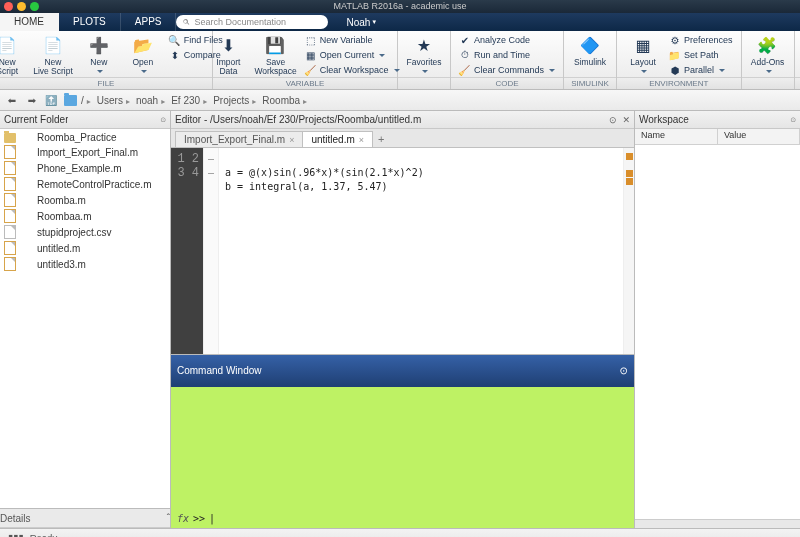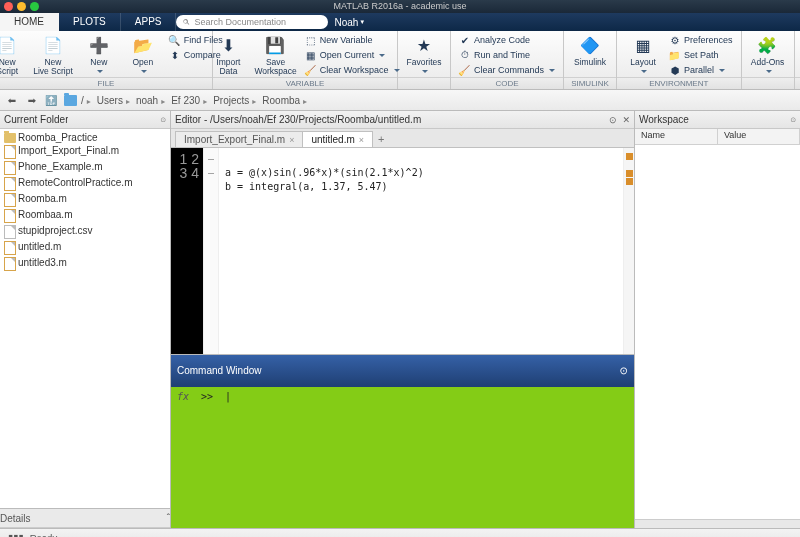--- a/index.html
+++ b/index.html
@@ -9,21 +9,21 @@
   background: #e8e8e8;
 }
 
 .mac-dots { position:absolute; top:2px; left:4px; display:flex; gap:4px;}
 .mac-dots span{width:9px;height:9px;border-radius:50%}
 .title-bar{height:13px;background:linear-gradient(#2a3a4a,#1a2838);color:#ccc;text-align:center;font-size:9px;line-height:13px;position:relative}
 .ribbon-tabs{height:18px;background:linear-gradient(#1e3a5f,#0d2847);display:flex;align-items:stretch;color:#fff;font-size:10px;justify-content:flex-start;padding-right:6px}
 .ribbon-tabs .tabs{display:flex}
 .rtab{padding:2px 14px;line-height:14px;border-right:1px solid rgba(255,255,255,.15);cursor:default}
 .rtab.active{background:#f5f5f5;color:#333}
-.ribbon-right{display:flex;align-items:center;gap:6px}
+.ribbon-right{display:flex;align-items:center;gap:18px}
 .searchdoc{height:14px;width:140px;background:#fff;border-radius:7px;display:flex;align-items:center;padding:0 6px;color:#888;font-size:9px}
 .searchdoc svg{width:9px;height:9px;margin-right:3px;fill:#888}
 .username{color:#fff;font-size:10px;display:flex;align-items:center;gap:2px}
 
 .toolstrip{height:58px;background:linear-gradient(#fdfdfd,#e9e9e9);border-bottom:1px solid #bbb;display:flex}
 .group{border-right:1px solid #c8c8c8;padding:2px 6px 0;display:flex;flex-direction:column;align-items:center;position:relative}
 .group .label{position:absolute;bottom:0;left:0;right:0;text-align:center;font-size:8px;color:#6b7a8a;background:linear-gradient(#eee,#e2e2e2);border-top:1px solid #d0d0d0;line-height:11px}
 .group .row{display:flex;gap:4px;height:44px;align-items:flex-start}
 .bigbtn{display:flex;flex-direction:column;align-items:center;justify-content:flex-start;min-width:36px;padding:2px;font-size:8.5px;color:#243a56;text-align:center;line-height:1.05;gap:1px}
 .bigbtn .iconbox{width:22px;height:22px;display:flex;align-items:center;justify-content:center;font-size:16px}
@@ -41,44 +41,44 @@
 
 .main{display:flex;height:417px}
 .col{display:flex;flex-direction:column;border-right:1px solid #bbb}
 .col.left{width:170px}
 .col.center{flex:1;min-width:0}
 .col.right{width:165px;border-right:none}
 .panel-head{height:17px;background:linear-gradient(#f2f2f2,#e5e5e5);border-bottom:1px solid #c8c8c8;font-size:10px;color:#333;display:flex;align-items:center;padding:0 4px;justify-content:space-between}
 .panel-head .ptitle{white-space:nowrap;overflow:hidden;text-overflow:ellipsis}
 .panel-head .pacts{display:flex;gap:6px;color:#666;font-size:9px}
 .tree{flex:1;overflow:auto;background:#fff;padding:2px 0}
-.tree .item{display:flex;align-items:flex-start;gap:2px;padding:1px 4px;font-size:10px;color:#333;white-space:nowrap}
+.tree .item{display:flex;align-items:center;gap:21px;padding:1px 4px;font-size:10px;color:#333;white-space:nowrap}
 .folder-sm{width:12px;height:10px;background:#e2c06a;border-radius:1px;position:relative;margin-top:1px}
 .folder-sm::before{content:"";position:absolute;top:-2px;left:0;width:5px;height:2px;background:#e2c06a}
 .docpage{width:10px;height:12px;background:#fff;border:1px solid #bbb;position:relative}
 .docpage::after{content:"";position:absolute;top:0;right:0;border:2px solid transparent;border-top-color:#bbb;border-right-color:#bbb}
 .details-head{height:18px;background:#eaeaea;border-top:1px solid #bbb;border-bottom:1px solid #ccc;font-size:10px;padding:0 0;display:flex;align-items:center;justify-content:space-between;color:#555}
 .statusbar{height:16px;background:linear-gradient(#f3f3f3,#e6e6e6);border-top:1px solid #bbb;font-size:9.5px;color:#555;display:flex;align-items:center;padding:0 8px}
 
 .edtabs{height:18px;background:#e7e7e7;border-bottom:1px solid #c0c0c0;display:flex;align-items:flex-end;padding-left:4px;gap:0}
 .edtab{padding:2px 8px 2px 8px;font-size:10px;background:#ececec;border:1px solid #c0c0c0;border-bottom:none;margin-right:-1px;display:flex;align-items:center;gap:4px;color:#555}
 .edtab.active{background:#fff;color:#222}
 .edtab .x{color:#999;font-size:9px}
 .plus{padding:2px 6px;color:#777;font-size:11px}
 .editor-body{flex:1;background:#fff;position:relative;min-height:0;display:flex}
-.gutter{width:28px;background:#000000;border-right:1px solid #eee;text-align:right;padding:4px 4px 0 0;color:#999;font-family:Liberation Sans, sans-serif;font-size:14px;line-height:14px}
+.gutter{width:28px;background:#404040;border-right:1px solid #eee;text-align:right;padding:4px 4px 0 0;color:#999;font-family:Liberation Mono, monospace;font-size:12px;line-height:14px}
 .marks{width:14px;background:#fafafa;border-right:1px solid #eee;color:#888;padding-top:4px;font-family:monospace;font-size:10px;line-height:14px;text-align:center}
 .code{flex:1;padding:4px 6px;color:#222;font-family:Menlo,Consolas,monospace;font-size:10px;line-height:14px;white-space:pre}
 .msgstrip{width:10px;background:#f5f5f5;border-left:1px solid #eee;padding-top:4px}
 .msgstrip .sq{width:7px;height:7px;margin:1px auto}
 .center-split{display:flex;flex-direction:column;flex:1;min-height:0}
 .editor-wrap{display:flex;flex-direction:column;flex:1.4;min-height:0;border-bottom:1px solid #bbb}
 .cmd-wrap{flex:1;min-height:0;display:flex;flex-direction:column}
 .cmd-head{height:32px;background:linear-gradient(#3561a7,#1f3f73);color:#fff;font-size:10px;padding:0 6px;display:flex;align-items:center;justify-content:space-between}
-.cmd-body{flex:1;background:#84cc16;padding:4px 6px;font-family:Menlo,Consolas,monospace;font-size:10px;color:#222;display:flex;align-items:flex-start;gap:12px}
+.cmd-body{flex:1;background:#bef264;padding:4px 6px;font-family:Menlo,Consolas,monospace;font-size:10px;color:#222;display:flex;align-items:flex-end;gap:4px}
 .fx{font-style:italic;color:#555;font-size:10px}
 
 .ws-head2{height:15px;background:#f3f3f3;border-bottom:1px solid #d0d0d0;display:flex;font-size:9px;color:#333}
 .ws-head2 span{padding:1px 6px;border-right:1px solid #d0d0d0}
 .ws-body{flex:1;background:#fff}
 .ws-scroll{height:8px;background:#e8e8e8;border-top:1px solid #ccc;margin-top:auto}
 .panel-head .drop{font-size:7px;color:#888}
 </style>
 </head>
 <body>

